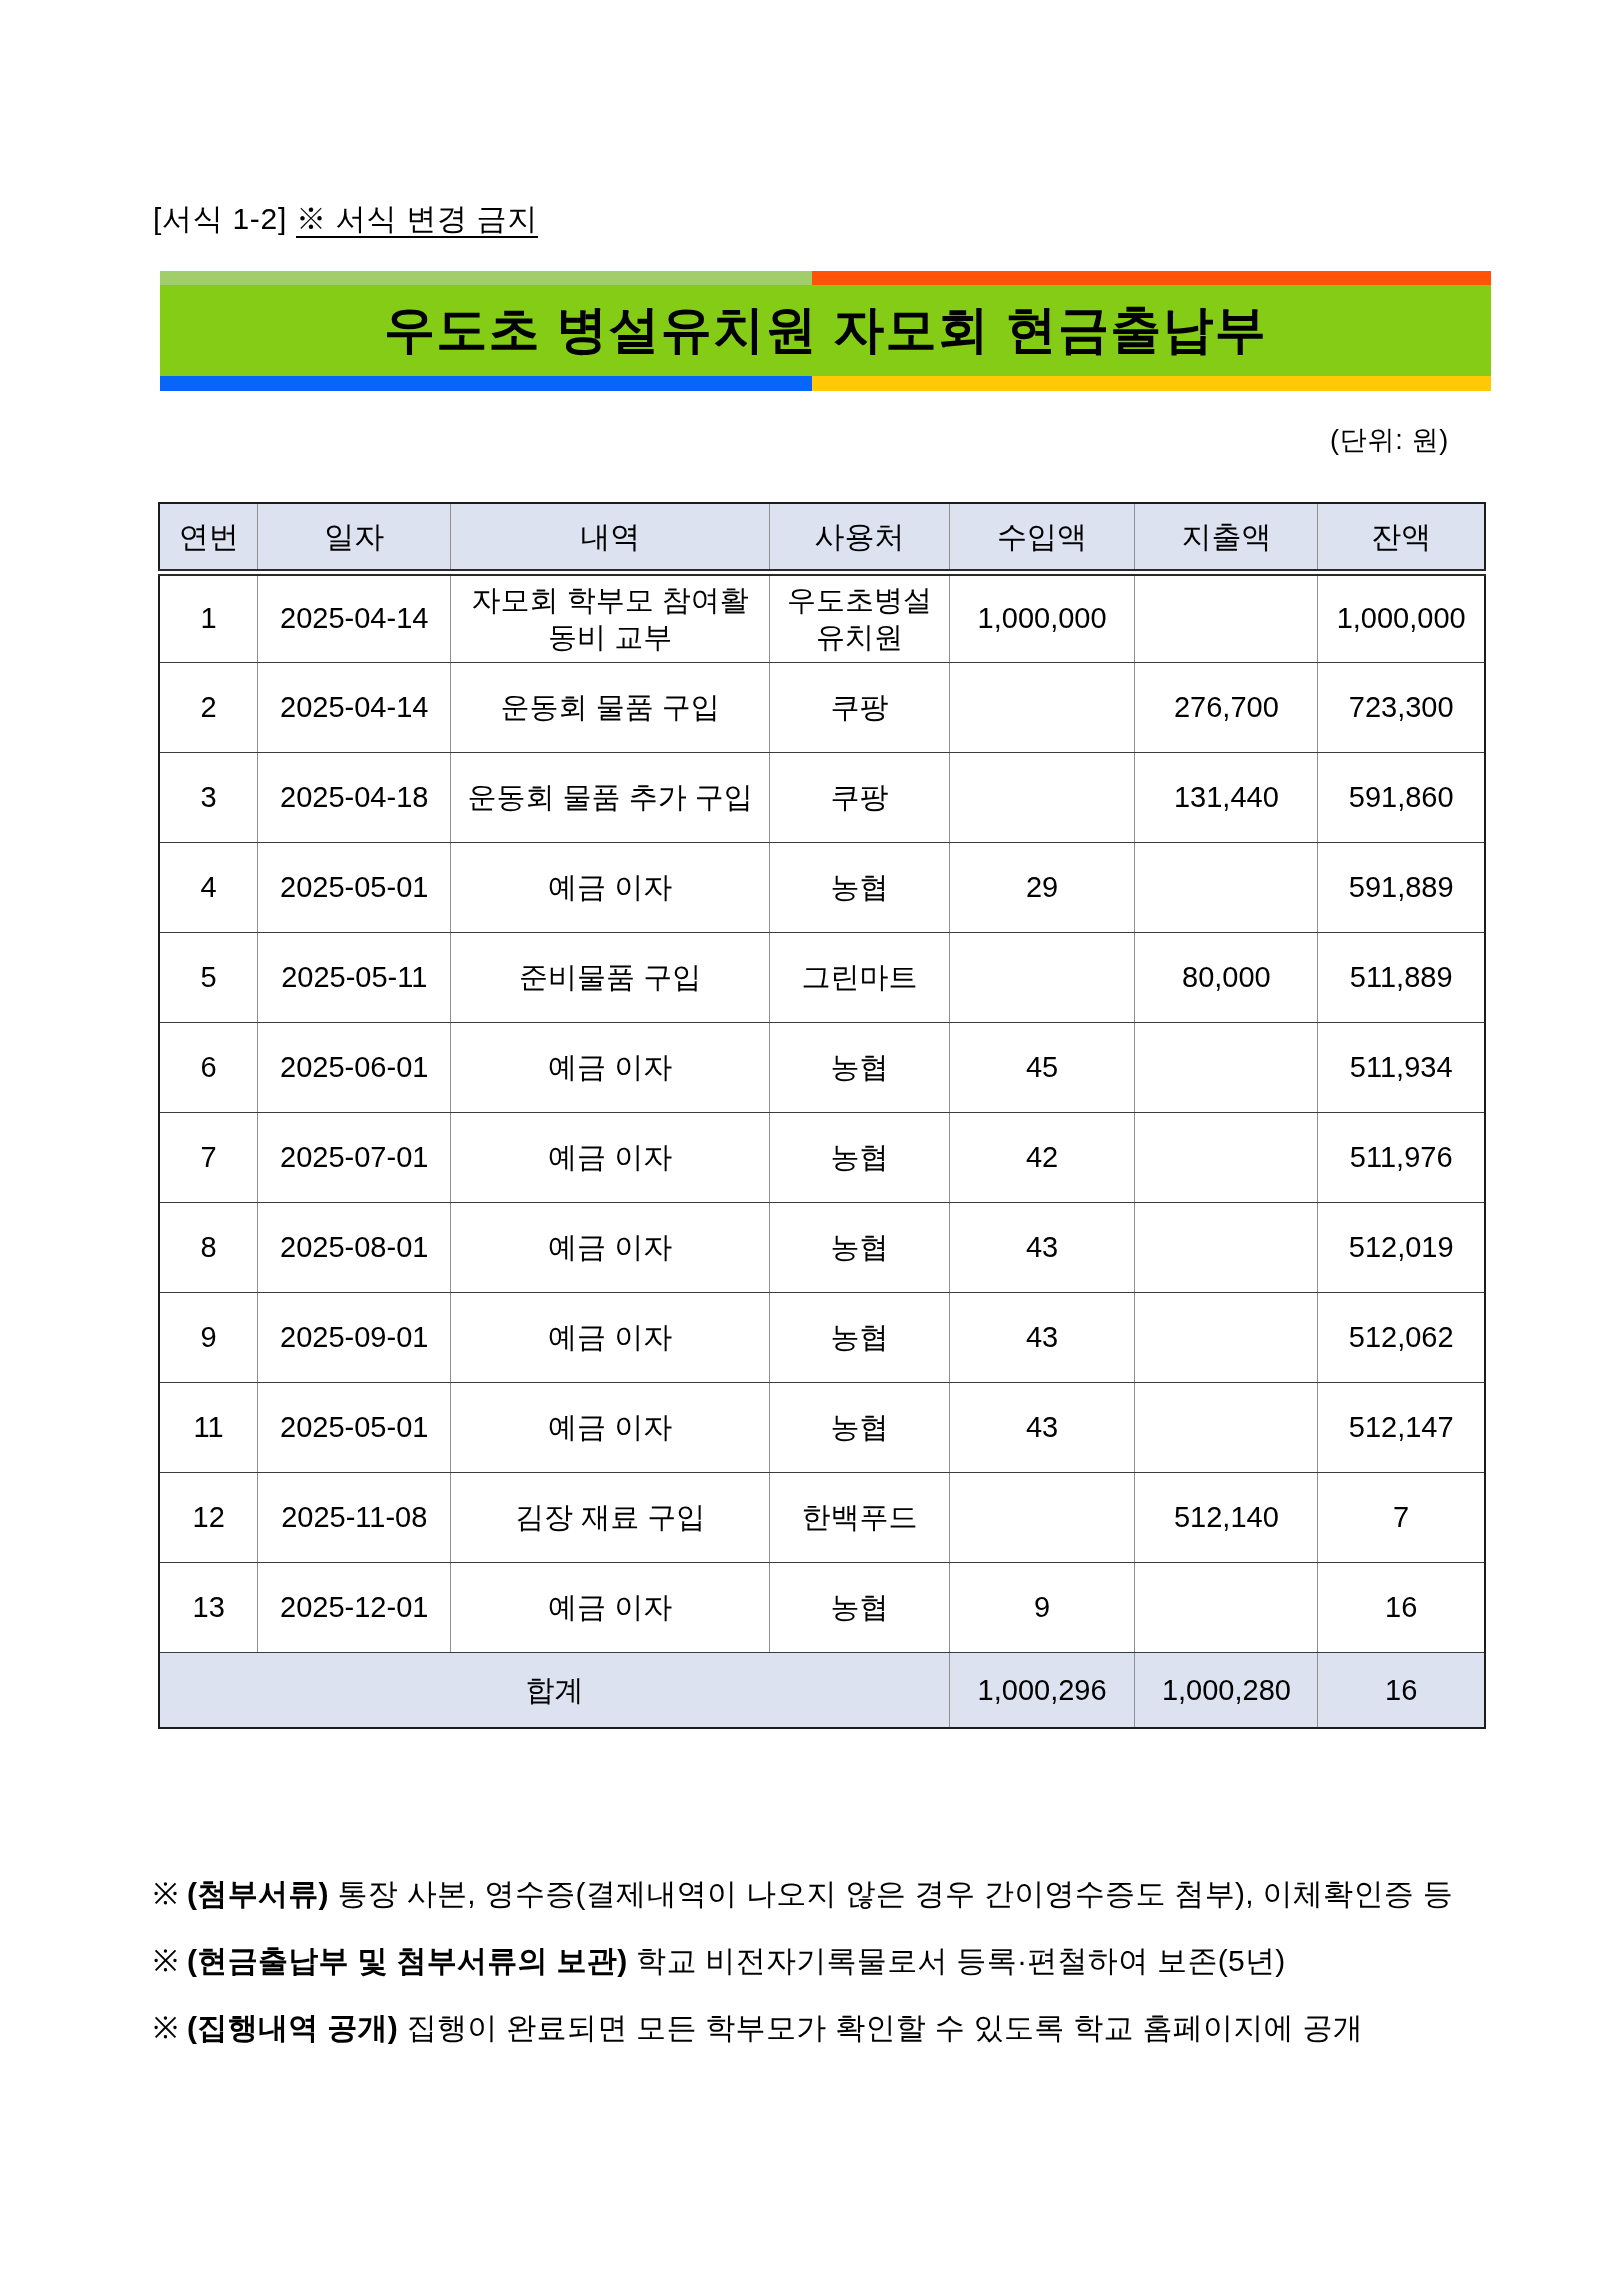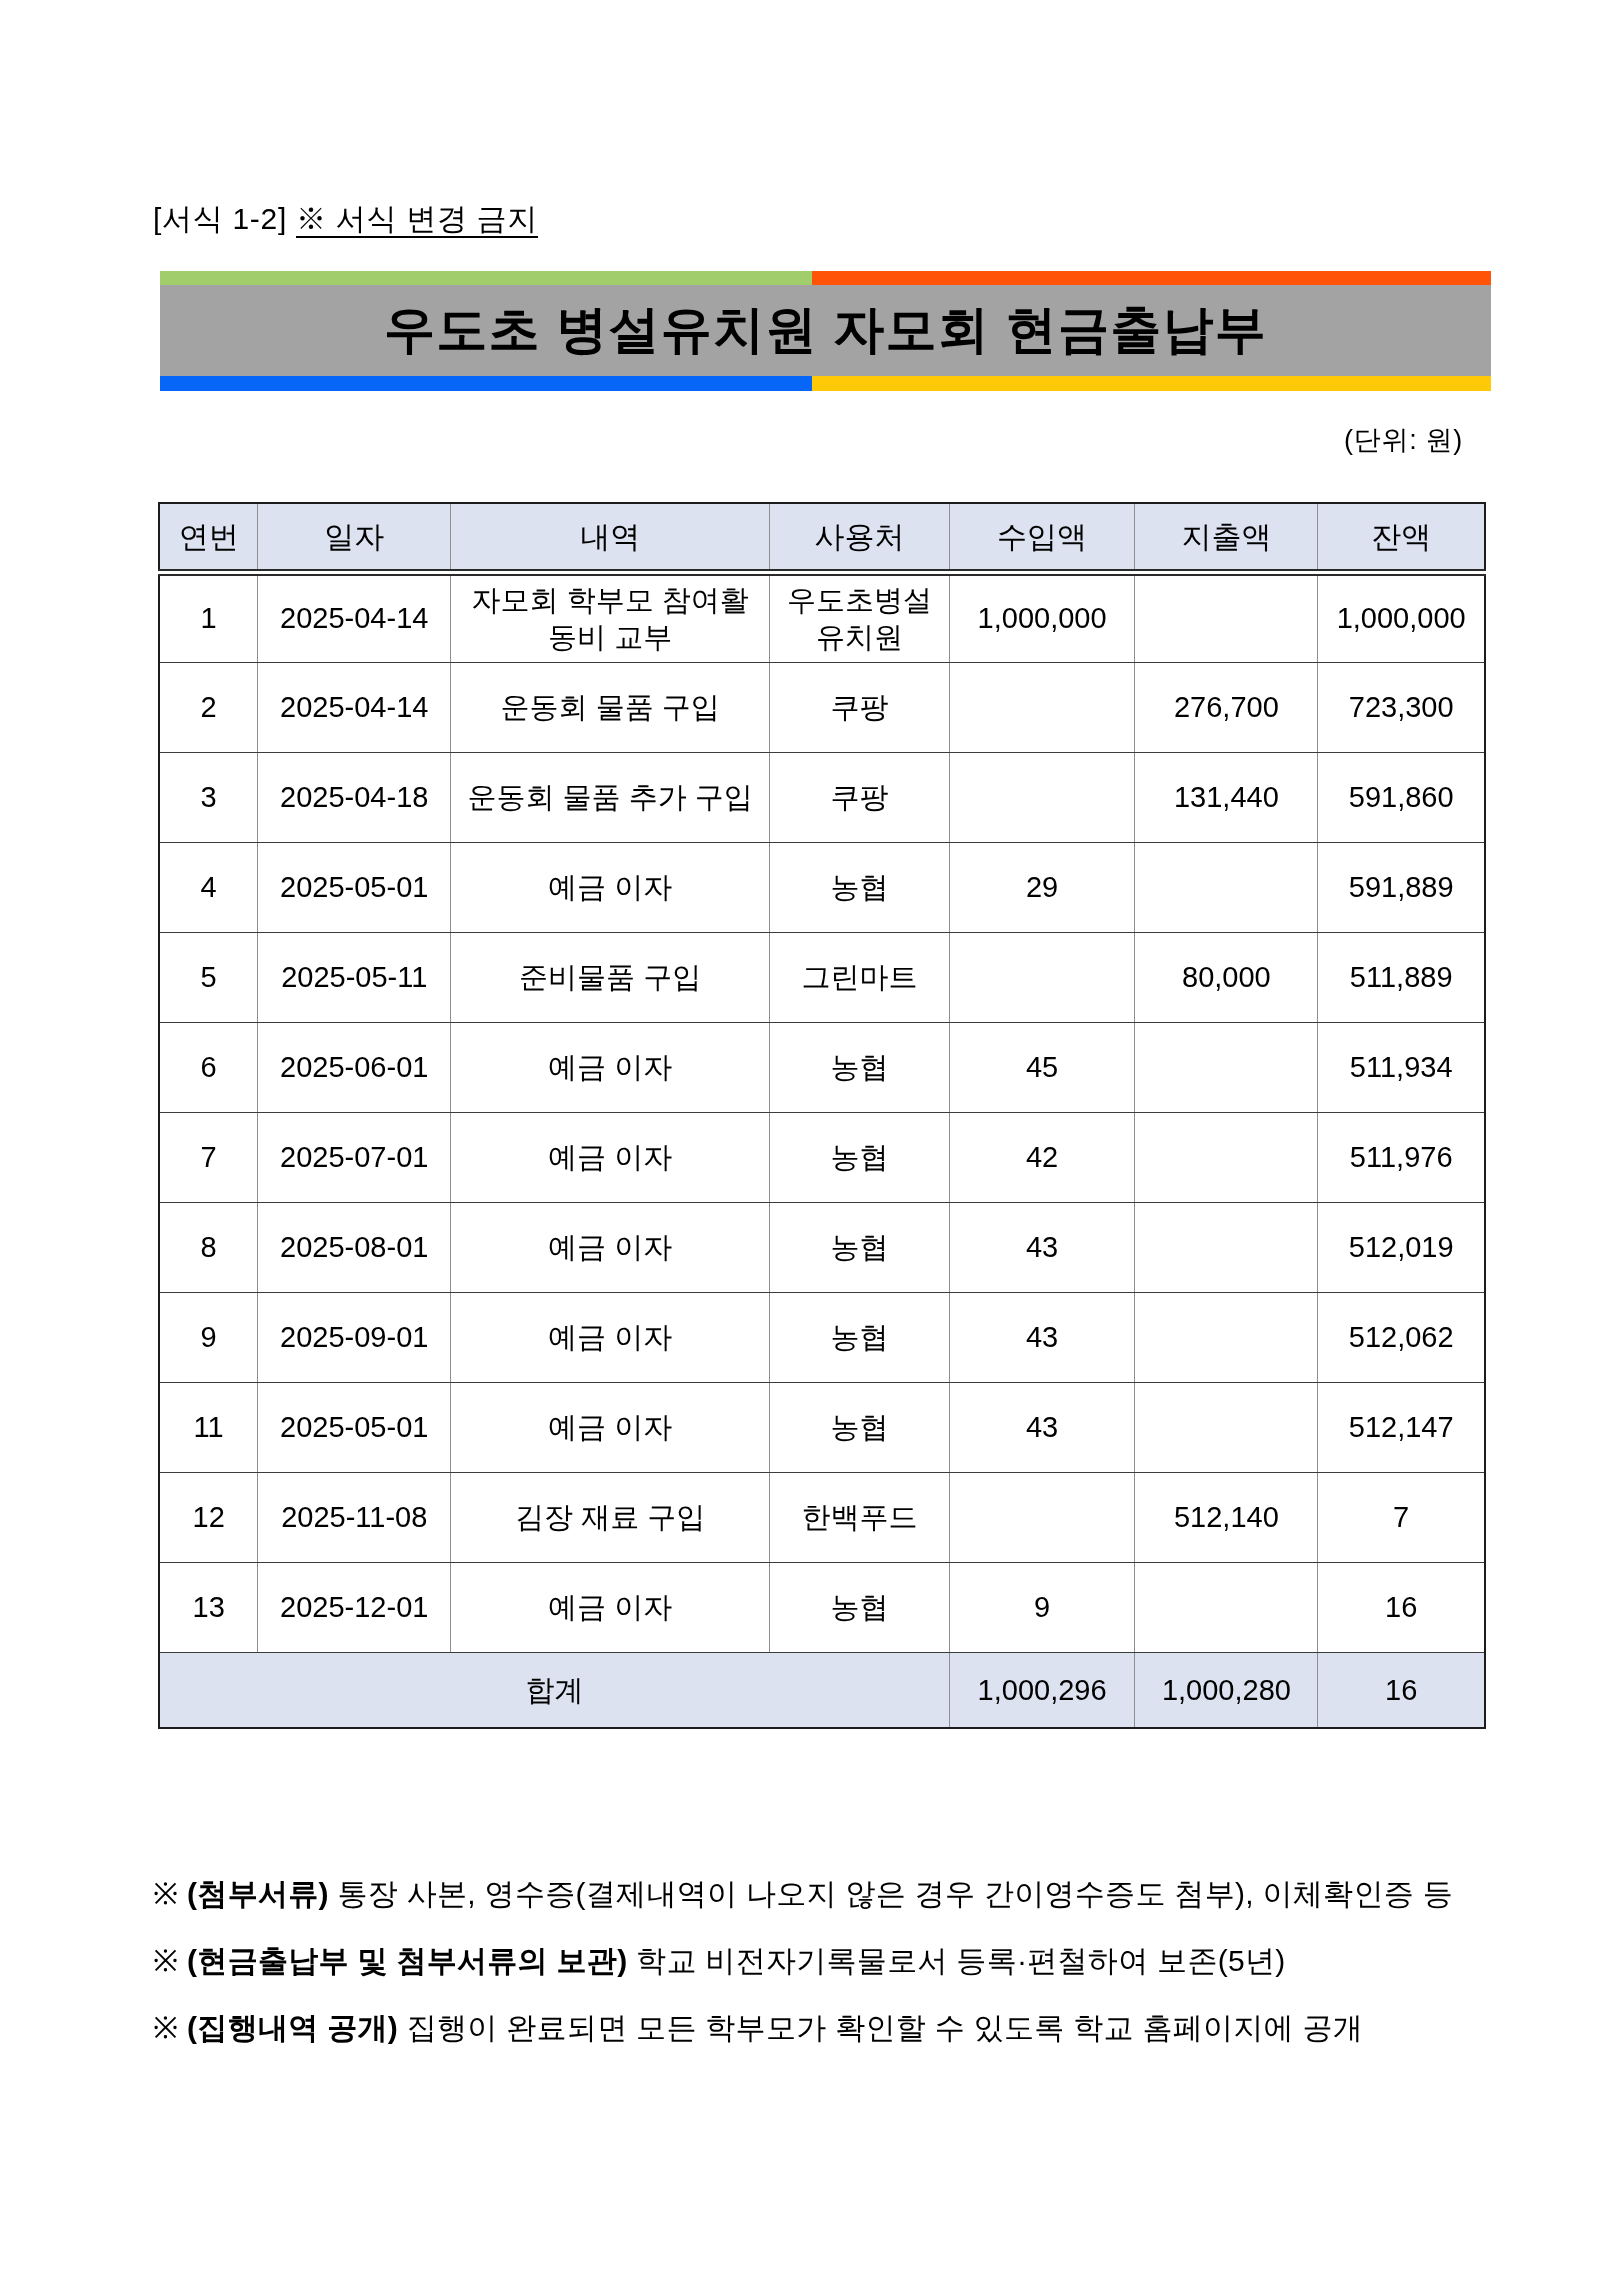--- a/index.html
+++ b/index.html
@@ -28,31 +28,31 @@
   
   .banner { position: absolute; left: 160px; top: 271px; width: 1331px; }
   .banner .bar { display: flex; height: 14.3px; width: 100%; }
   .banner .bar .seg-l { width: 49%; height: 100%; }
   .banner .bar .seg-r { width: 51%; height: 100%; }
   .bar-top .seg-l { background: #a1cd6b; }
   .bar-top .seg-r { background: #ff5308; }
   .bar-bottom .seg-l { background: #0566f8; }
   .bar-bottom .seg-r { background: #ffc907; }
   .banner .band {
-    height: 91px; background: #a3a3a3;
+    height: 91px; background: #84cc16;
     display: flex; align-items: center; justify-content: center;
   }
   .banner .band .title {
     font-size: 51px; font-weight: bold; letter-spacing: 1.3px;
     white-space: nowrap;
   }
 
   
   .unit-label {
-    position: absolute; right: 153px; top: 422px;
+    position: absolute; right: 167px; top: 422px;
     font-size: 27px; letter-spacing: 0.7px;
   }
 
   
   table.cashbook {
     position: absolute; left: 158px; top: 502px;
     width: 1328px;
     border-collapse: collapse;
     table-layout: fixed;
     border: 2.6px solid #1c1c1c;

